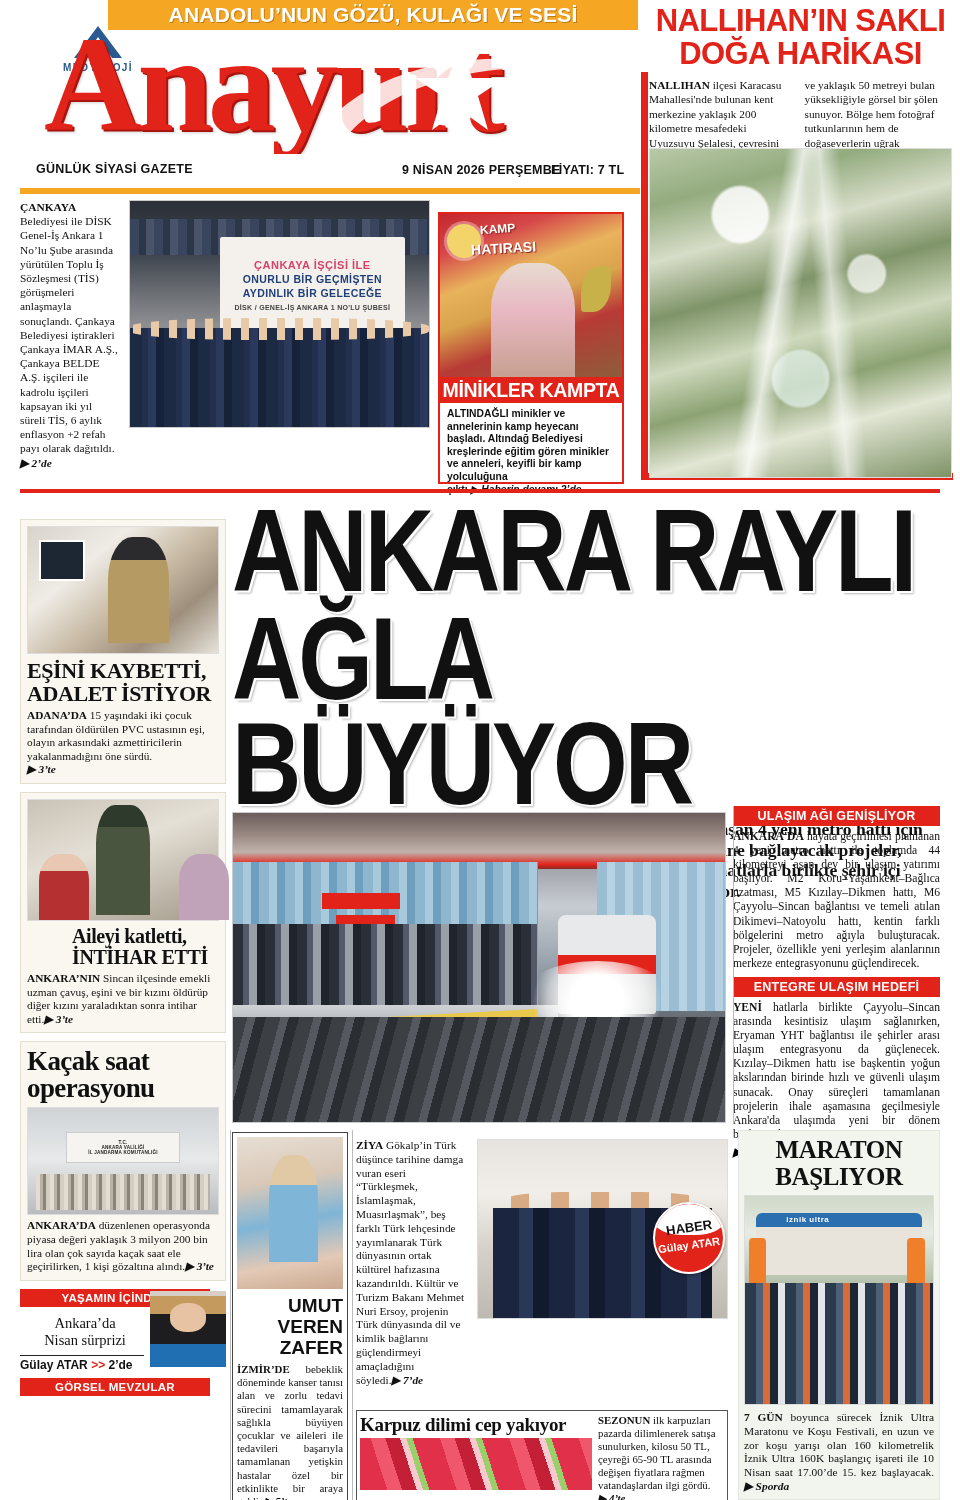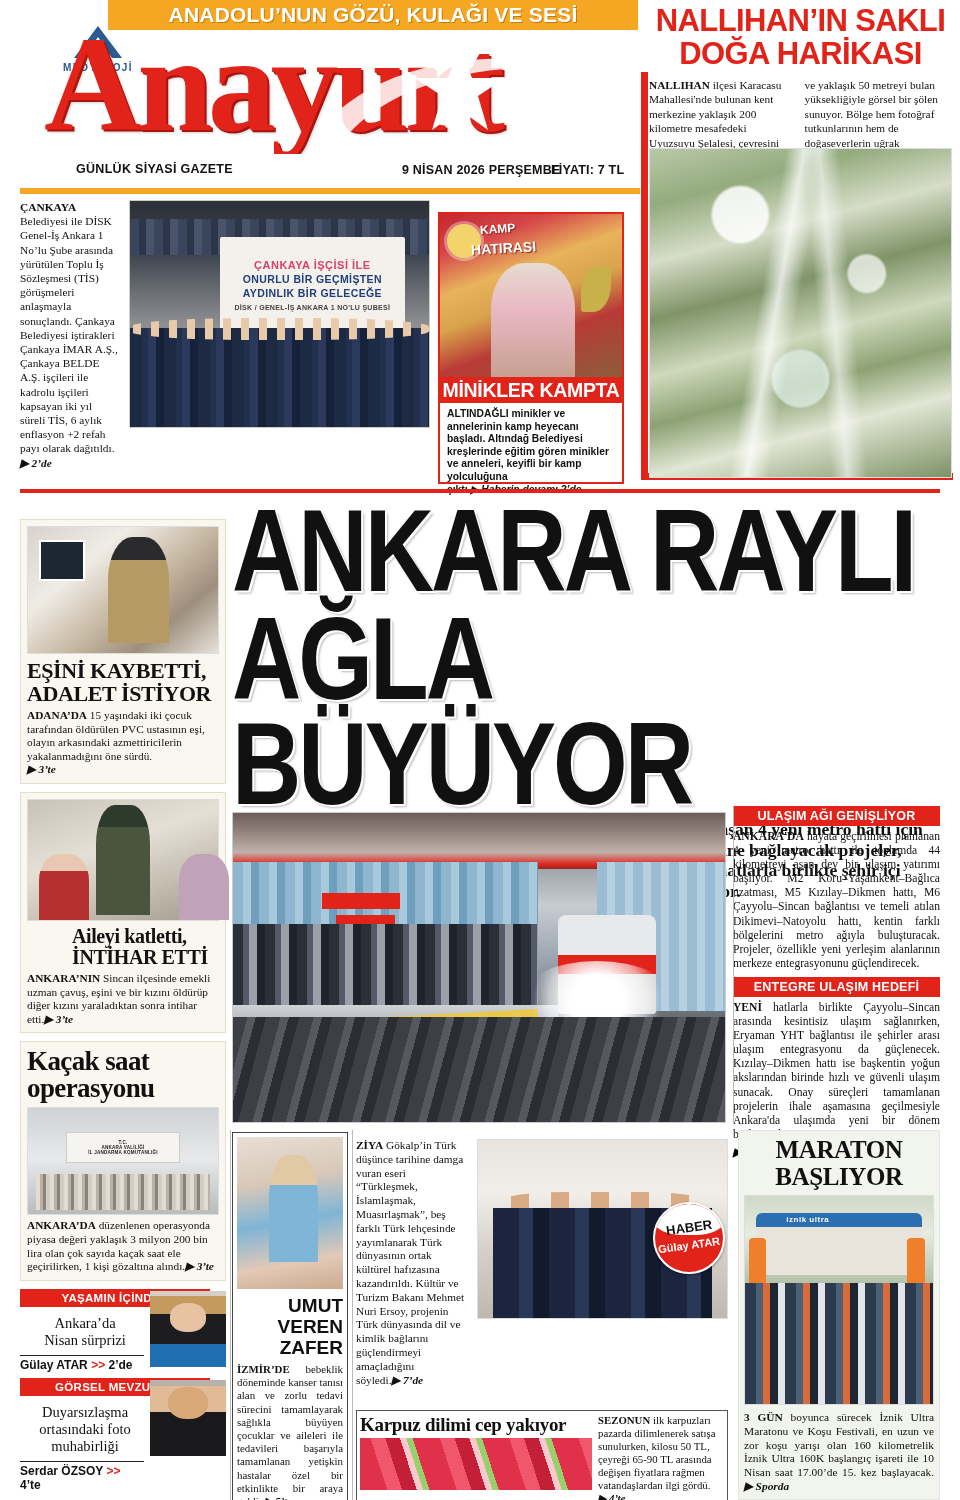--- a/index.html
+++ b/index.html
@@ -41,21 +41,21 @@
     letter-spacing: -5px;
     text-shadow: 2px 2px 0 #a8140e, 3px 3px 3px rgba(0,0,0,.18);
   }
   .swoosh {
     position:absolute; left: 300px; top: 26px; width: 330px; height: 150px;
     pointer-events:none;
   }
   .kicker-left {
     position: absolute; left: 36px; top: 162px;
     font-family: "Liberation Sans", sans-serif; font-weight: bold; font-size: 12.5px;
-    color: #111; letter-spacing: .3px; margin-left: 40px;
+    color: #111; letter-spacing: .3px;
   }
   .kicker-right {
     position: absolute; left: 402px; top: 163px;
     font-family: "Liberation Sans", sans-serif; font-weight: bold; font-size: 12.5px;
     color: #111; letter-spacing: .2px;
   }
   .kicker-price {
     position: absolute; left: 551px; top: 163px;
     font-family: "Liberation Sans", sans-serif; font-weight: bold; font-size: 12.5px;
     color: #111; letter-spacing: .2px;
@@ -471,35 +471,20 @@
             <i>&gt;&gt;</i>
             <span>2’de</span>
           </div>
         </div>
         <div class="face face-1"></div>
       </div>
     </div>
 
     <div class="colm">
       <div class="bar">GÖRSEL MEVZULAR</div>
-      <div class="row">
-        <div class="txtwrap">
-          <div class="title">
-            <span>Duyarsızlaşma</span><br>
-            <span>ortasındaki foto</span><br>
-            <span>muhabirliği</span>
-          </div>
-          <div class="byline">
-            <span>Serdar ÖZSOY</span>
-            <i>&gt;&gt;</i>
-            <span>4’te</span>
-          </div>
-        </div>
-        <div class="face face-2"></div>
-      </div>
     </div>
   </div>
 
   <div class="umut">
     <div class="ph"></div>
     <h4>
       <span>UMUT</span><br>
       <span>VEREN</span><br>
       <span>ZAFER</span>
     </h4>
@@ -535,20 +520,20 @@
       <span>MARATON</span><br>
       <span>BAŞLIYOR</span>
     </h2>
     <div class="ph">
       <div class="arch"></div>
       <div class="archtxt">iznik ultra</div>
       <div class="pillar-l"></div>
       <div class="pillar-r"></div>
       <div class="runners"></div>
     </div>
-    <p><b>3 GÜN</b><span> boyunca sürecek İznik Ultra Maratonu ve Koşu Festivali, en uzun ve zor koşu yarışı olan 160 kilometrelik İznik Ultra 160K başlangıç işareti ile 10 Nisan saat 17.00’de 15. kez başlayacak.</span> <span class="contd">▶ Sporda</span></p>
+    <p><b>7 GÜN</b><span> boyunca sürecek İznik Ultra Maratonu ve Koşu Festivali, en uzun ve zor koşu yarışı olan 160 kilometrelik İznik Ultra 160K başlangıç işareti ile 10 Nisan saat 17.00’de 15. kez başlayacak.</span> <span class="contd">▶ Sporda</span></p>
   </div>
 
   <div class="divider-v" style="left:230px; top:1130px; height:370px;"></div>
   <div class="divider-v" style="left:352px; top:1130px; height:370px;"></div>
   <div class="divider-v" style="left:733px; top:806px; height:318px;"></div>
 
 </div>
 
 </body></html>

